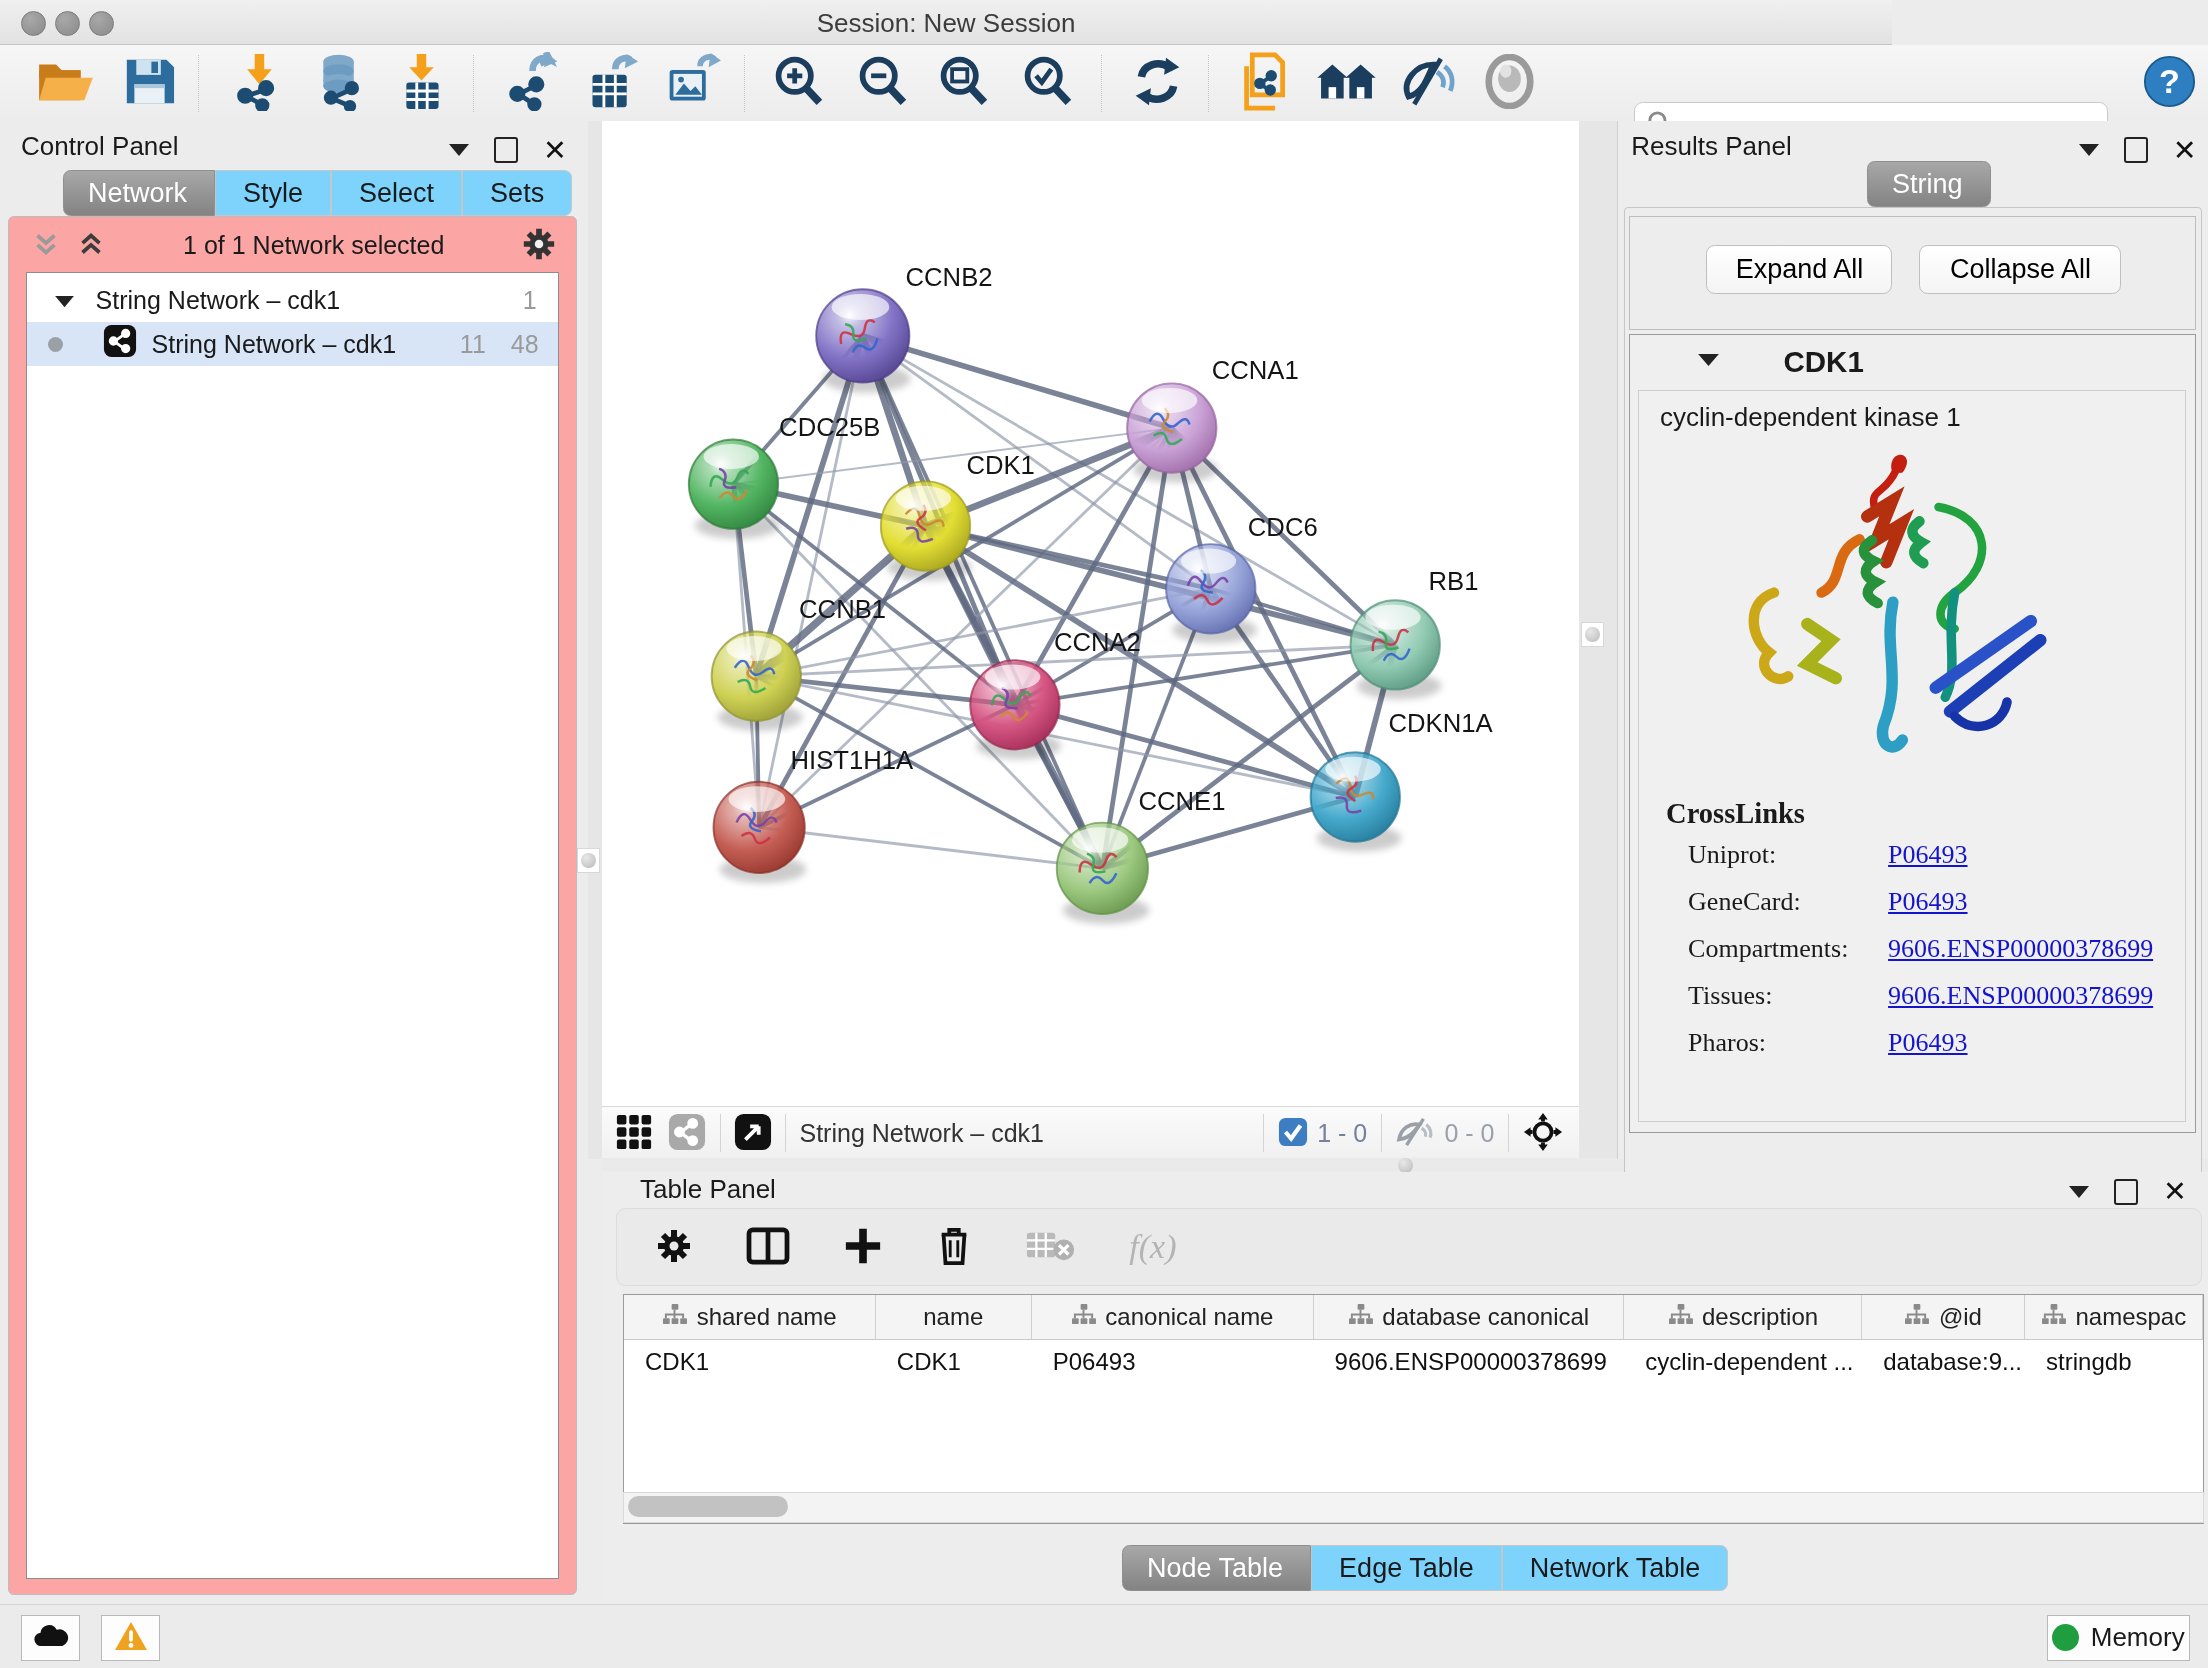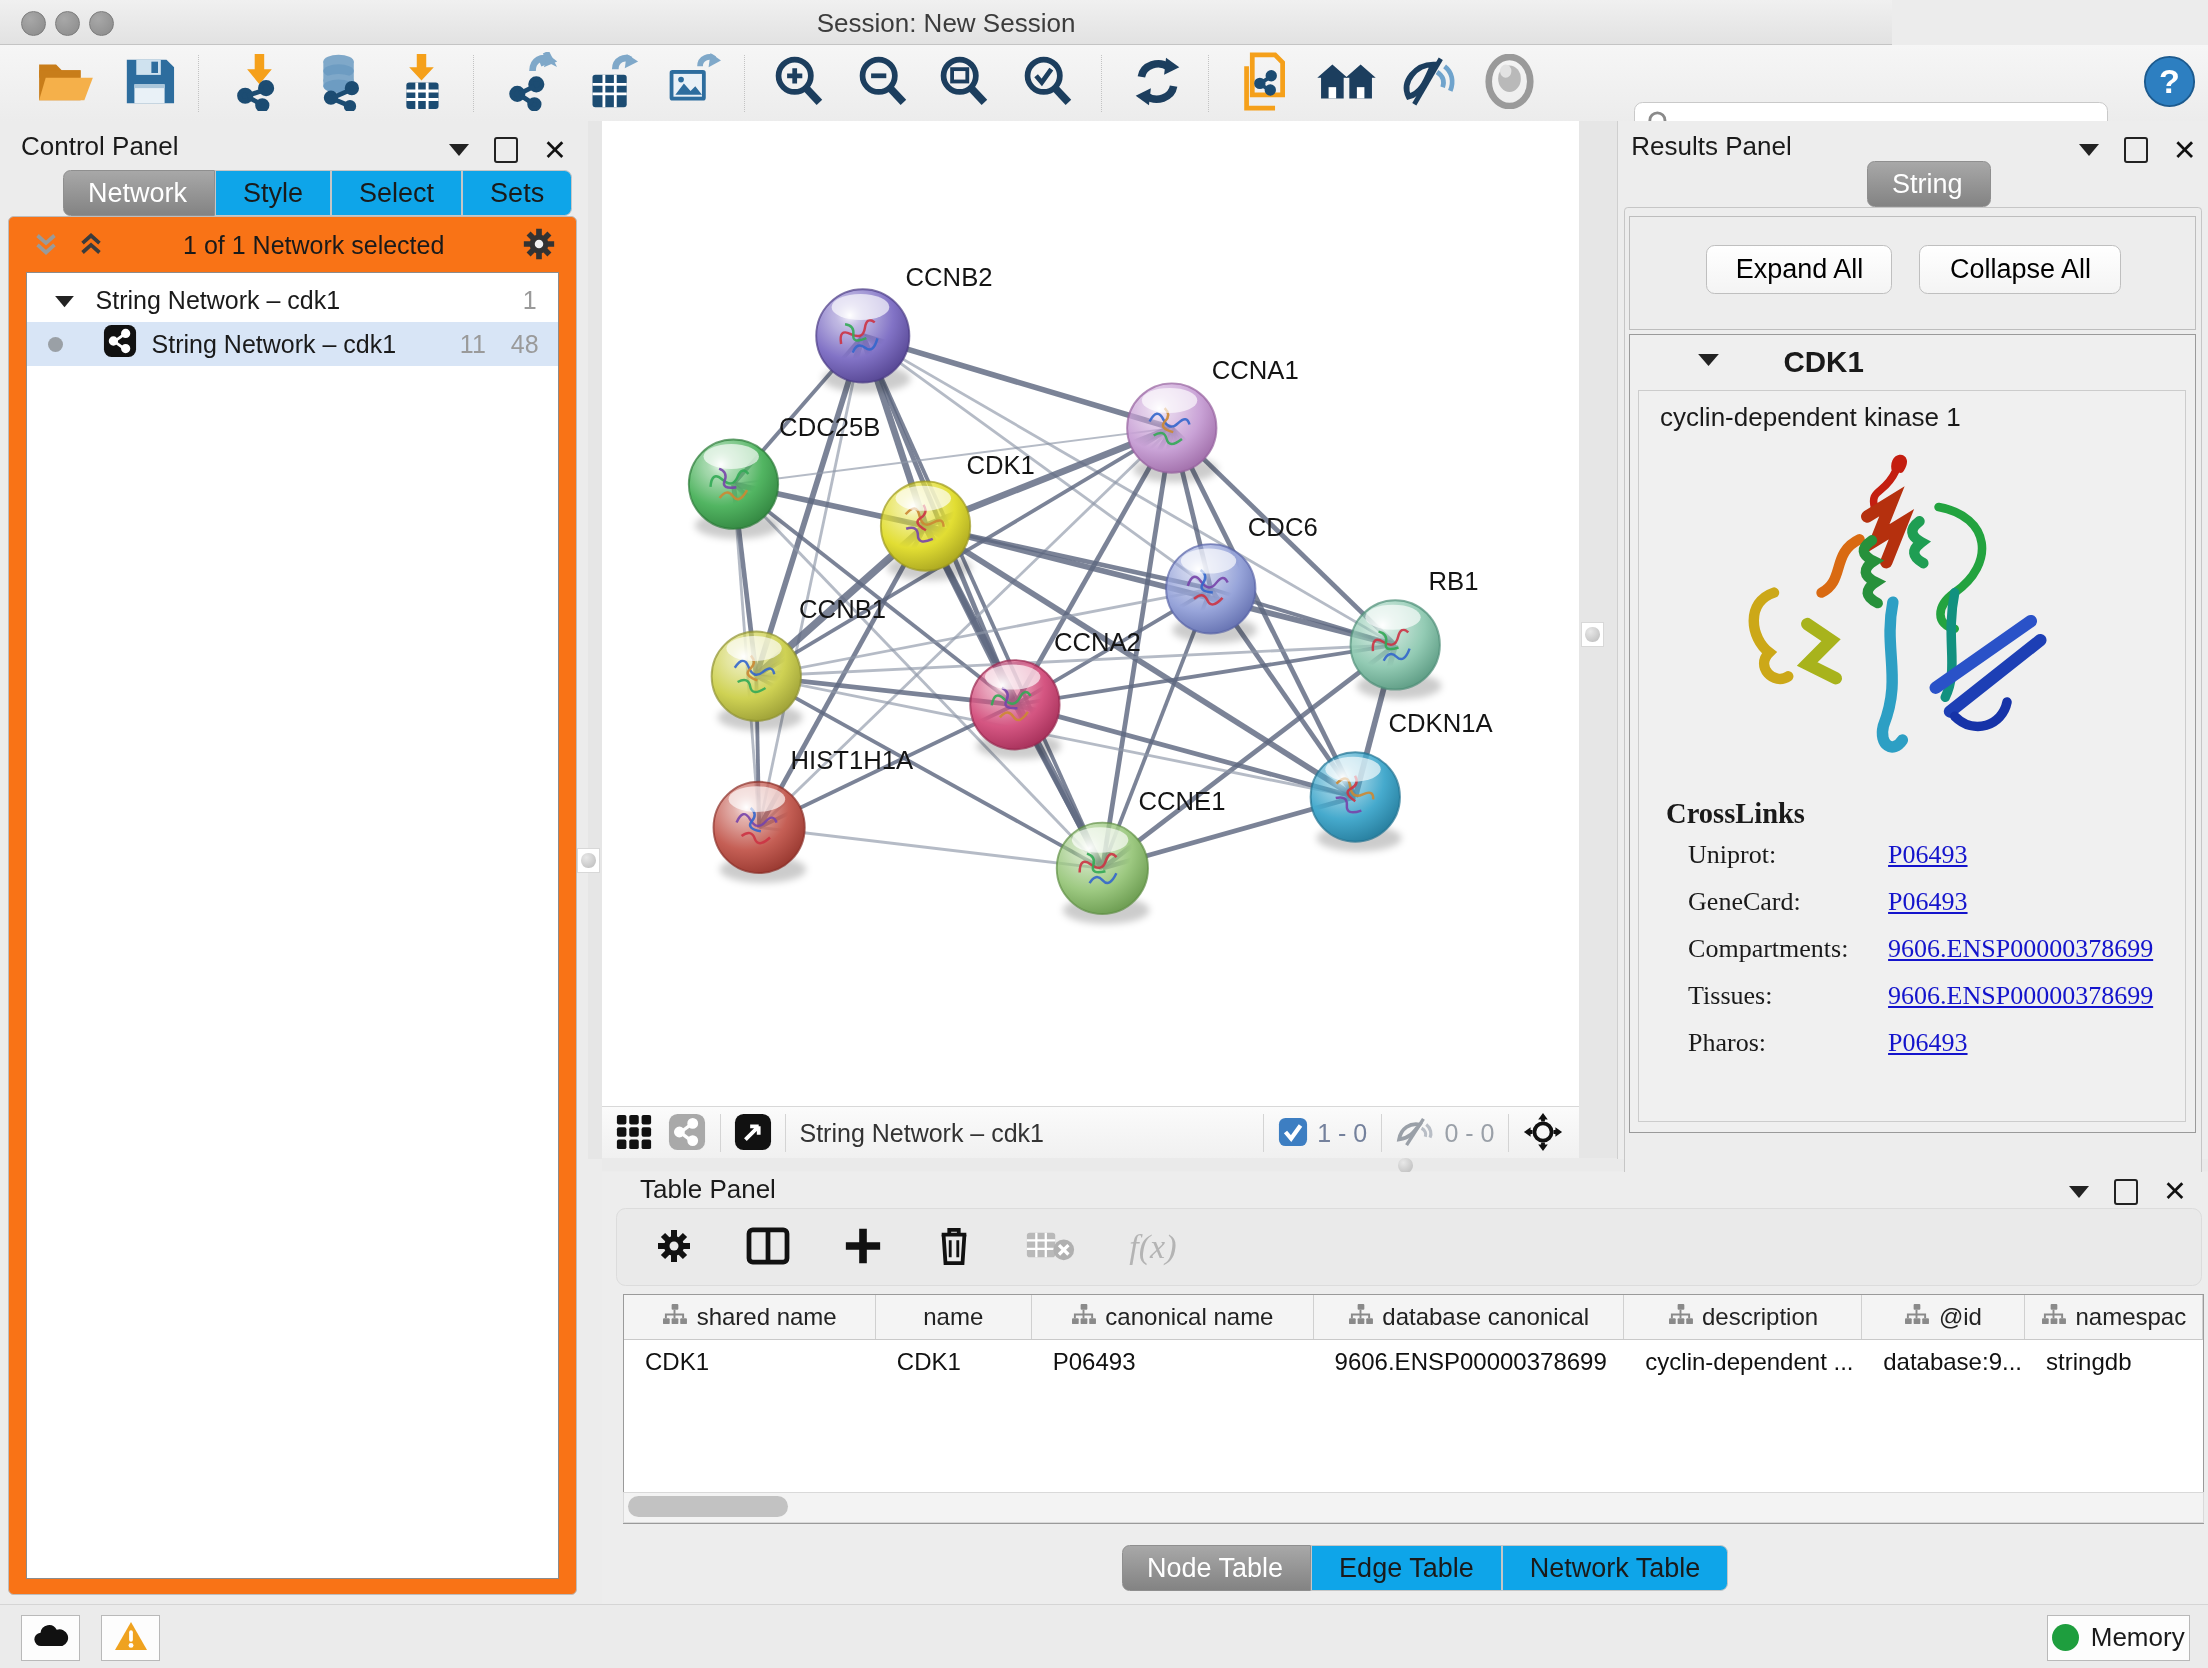--- a/index.html
+++ b/index.html
@@ -26,29 +26,29 @@
     font-family:"Liberation Sans",sans-serif;}
 
   
   .panel-title{font-size:26px;color:#1a1a1a;}
   .panel-ctrls{position:absolute;top:0;height:32px;display:flex;gap:25px;align-items:center;}
   .caret-down{width:0;height:0;border-left:10.5px solid transparent;border-right:10.5px solid transparent;
     border-top:12.4px solid #222;}
   .float-box{width:20px;height:22px;border:2.9px solid #222;border-radius:2.9px;background:transparent;}
   .close-x{font-size:28.5px;font-weight:bold;color:#111;line-height:23px;}
 
-  .tab{height:44px;border:1px solid #c6c6c6;background:#0ea5e9;display:inline-flex;align-items:center;
+  .tab{height:44px;border:1px solid #c6c6c6;background:#7dd3fc;display:inline-flex;align-items:center;
     justify-content:center;font-size:27px;padding:0 27px;}
   .tab.first{border-radius:7.6px 0 0 7.6px;}
   .tab.last{border-radius:0 7.6px 7.6px 0;}
   .tab.sel{background:linear-gradient(#a8a8a8,#838383);color:#fff;border-color:#8f8f8f;padding-left:24px;}
 
   
   .control-panel{position:absolute;left:0;top:121px;width:588px;height:1483px;background:#ececec;}
-  .cp-box{position:absolute;left:7.6px;top:95px;width:567px;height:1377px;background:#f97316;
+  .cp-box{position:absolute;left:7.6px;top:95px;width:567px;height:1377px;background:#fca5a5;
     border:1px solid #bdbdbd;border-radius:5.7px;}
   .cp-sub{position:absolute;left:0;top:7.6px;width:100%;height:42px;display:flex;align-items:center;}
   .tree-box{position:absolute;left:17px;top:55px;width:531px;height:1305px;background:#fff;border:1.9px solid #8c8c8c;}
   .tree-row{position:absolute;left:0;width:100%;height:44px;display:flex;align-items:center;font-size:25px;}
   .tree-row.sel{background:#d8e5f6;}
   .count{color:#9a9a9a;font-size:25px;}
 
   
   .vsplit{position:absolute;top:121px;width:14.3px;height:1038px;background:#e6e6e6;}
   .handle{position:absolute;width:21px;height:23px;background:#fff;border:1px solid #d8d8d8;

